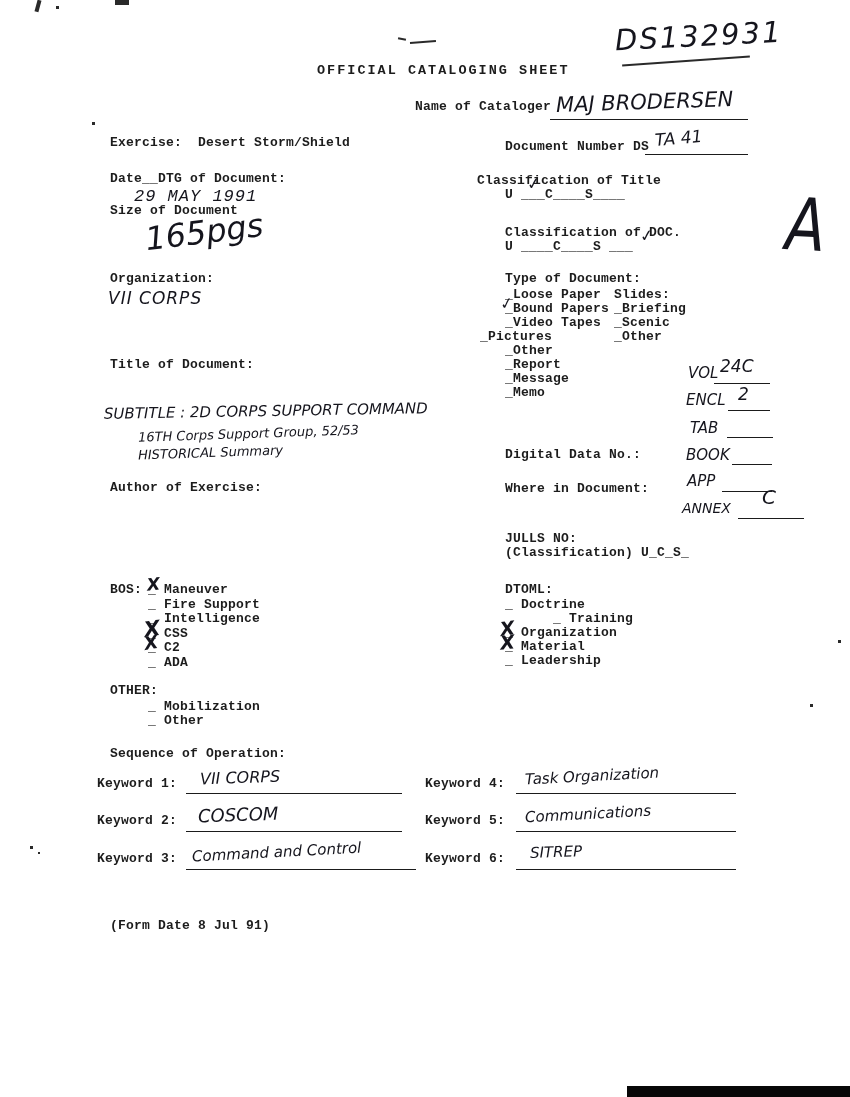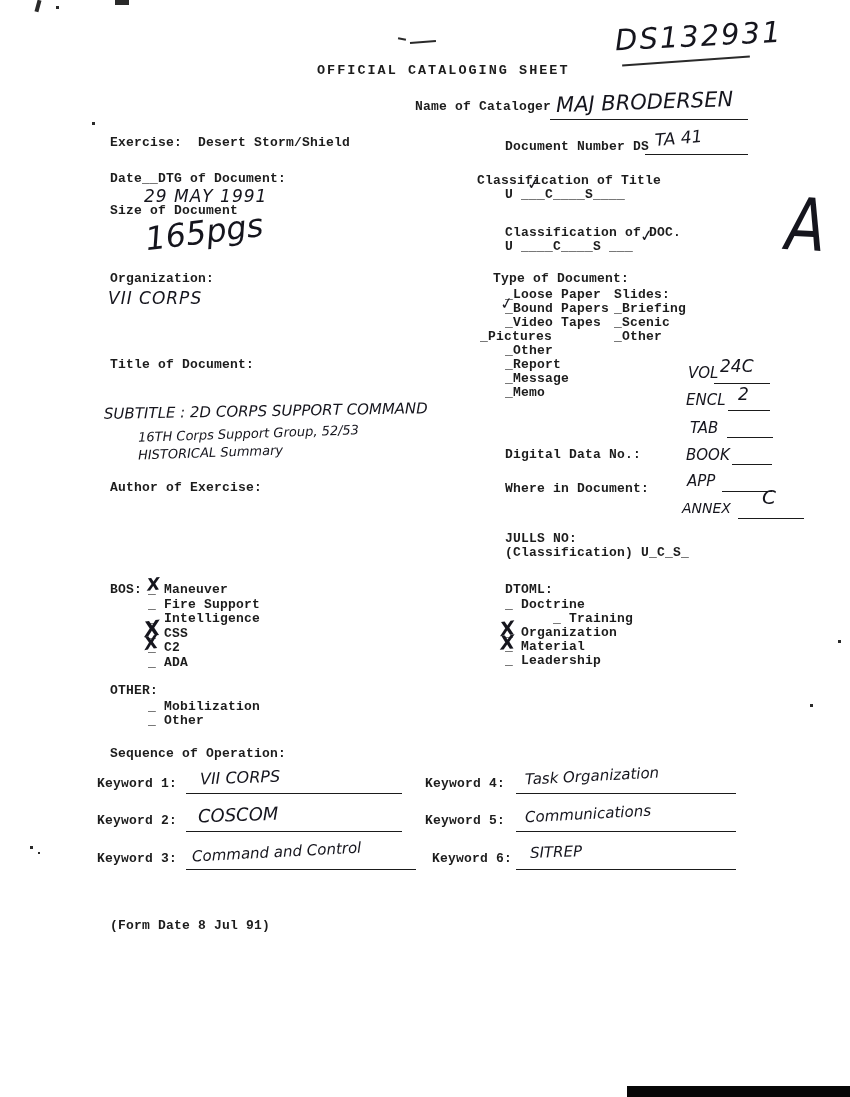--- a/index.html
+++ b/index.html
@@ -43,21 +43,21 @@
   <div class="speck" style="left:622px;top:60px;width:128px;height:2px;transform:rotate(-4deg);"></div>
 
   <div class="typed title" style="left:317px;top:63px;">OFFICIAL CATALOGING SHEET</div>
   <div class="typed" style="left:415px;top:100px;">Name of Cataloger</div>
   <div class="hand" style="left:556px;top:92px;font-size:21px;transform:rotate(-2deg);">MAJ BRODERSEN</div>
   <div class="uline" style="left:550px;top:118px;width:198px;"></div>
 
   <div class="typed" style="left:110px;top:136px;">Exercise:  Desert Storm/Shield</div>
 
   <div class="typed" style="left:110px;top:172px;">Date__DTG of Document:</div>
-  <div class="hand" style="left:144px;top:188px;font-size:17px;letter-spacing:1px;">29 MAY 1991</div>
+  <div class="hand" style="left:134px;top:188px;font-size:17px;letter-spacing:1px;font-family:Liberation Mono, monospace;">29 MAY 1991</div>
   <div class="typed" style="left:110px;top:204px;">Size of Document</div>
   <div class="hand" style="left:145px;top:216px;font-size:32px;transform:rotate(-7deg);">165pgs</div>
 
   <div class="typed" style="left:110px;top:272px;">Organization:</div>
   <div class="hand" style="left:108px;top:290px;font-size:17px;letter-spacing:1px;">VII CORPS</div>
 
   <div class="typed" style="left:110px;top:358px;">Title of Document:</div>
   <div class="hand" style="left:104px;top:404px;font-size:15px;transform:rotate(-1deg);">SUBTITLE : 2D CORPS SUPPORT COMMAND</div>
   <div class="hand" style="left:138px;top:427px;font-size:13px;transform:rotate(-2deg);">16TH Corps Support Group, 52/53</div>
   <div class="hand" style="left:138px;top:446px;font-size:13px;transform:rotate(-2deg);">HISTORICAL Summary</div>
@@ -100,21 +100,21 @@
   <div class="uline" style="left:645px;top:153px;width:103px;"></div>
 
   <div class="typed" style="left:477px;top:174px;">Classification of Title</div>
   <div class="typed" style="left:505px;top:188px;">U ___C____S____</div>
   <div class="hand check" style="left:527px;top:176px;transform:rotate(-8deg);">✓</div>
 
   <div class="typed" style="left:505px;top:226px;">Classification of DOC.</div>
   <div class="typed" style="left:505px;top:240px;">U ____C____S ___</div>
   <div class="hand check" style="left:640px;top:228px;transform:rotate(-8deg);">✓</div>
 
-  <div class="typed" style="left:493px;top:272px;">Type of Document:</div>
+  <div class="typed" style="left:505px;top:272px;">Type of Document:</div>
   <div class="typed" style="left:505px;top:288px;">_Loose Paper</div>
   <div class="typed" style="left:505px;top:302px;">_Bound Papers</div>
   <div class="typed" style="left:505px;top:316px;">_Video Tapes</div>
   <div class="typed" style="left:480px;top:330px;text-align:center;">_Pictures</div>
   <div class="typed" style="left:505px;top:344px;">_Other</div>
   <div class="typed" style="left:505px;top:358px;">_Report</div>
   <div class="typed" style="left:505px;top:372px;">_Message</div>
   <div class="typed" style="left:505px;top:386px;">_Memo</div>
   <div class="typed" style="left:614px;top:288px;">Slides:</div>
   <div class="typed" style="left:614px;top:302px;">_Briefing</div>
@@ -159,21 +159,21 @@
   <div class="hand xmark" style="left:500px;top:633px;font-size:19px;transform:rotate(-6deg);">X</div>
 
   <div class="typed" style="left:425px;top:777px;">Keyword 4:</div>
   <div class="hand" style="left:525px;top:769px;font-size:15px;transform:rotate(-3deg);">Task Organization</div>
   <div class="uline" style="left:516px;top:792px;width:220px;"></div>
 
   <div class="typed" style="left:425px;top:814px;">Keyword 5:</div>
   <div class="hand" style="left:525px;top:807px;font-size:15px;transform:rotate(-3deg);">Communications</div>
   <div class="uline" style="left:516px;top:830px;width:220px;"></div>
 
-  <div class="typed" style="left:425px;top:852px;margin-left:7px;">Keyword 6:</div>
+  <div class="typed" style="left:425px;top:852px;">Keyword 6:</div>
   <div class="hand" style="left:530px;top:845px;font-size:15px;transform:rotate(-2deg);">SITREP</div>
   <div class="uline" style="left:516px;top:868px;width:220px;"></div>
 
   <div class="hand" style="left:786px;top:196px;font-size:58px;font-weight:400;transform:rotate(3deg) scaleY(1.25);">A</div>
 
   <div class="bar" style="left:627px;top:1086px;width:223px;height:11px;"></div>
 
 </div>
 
 </body></html>

